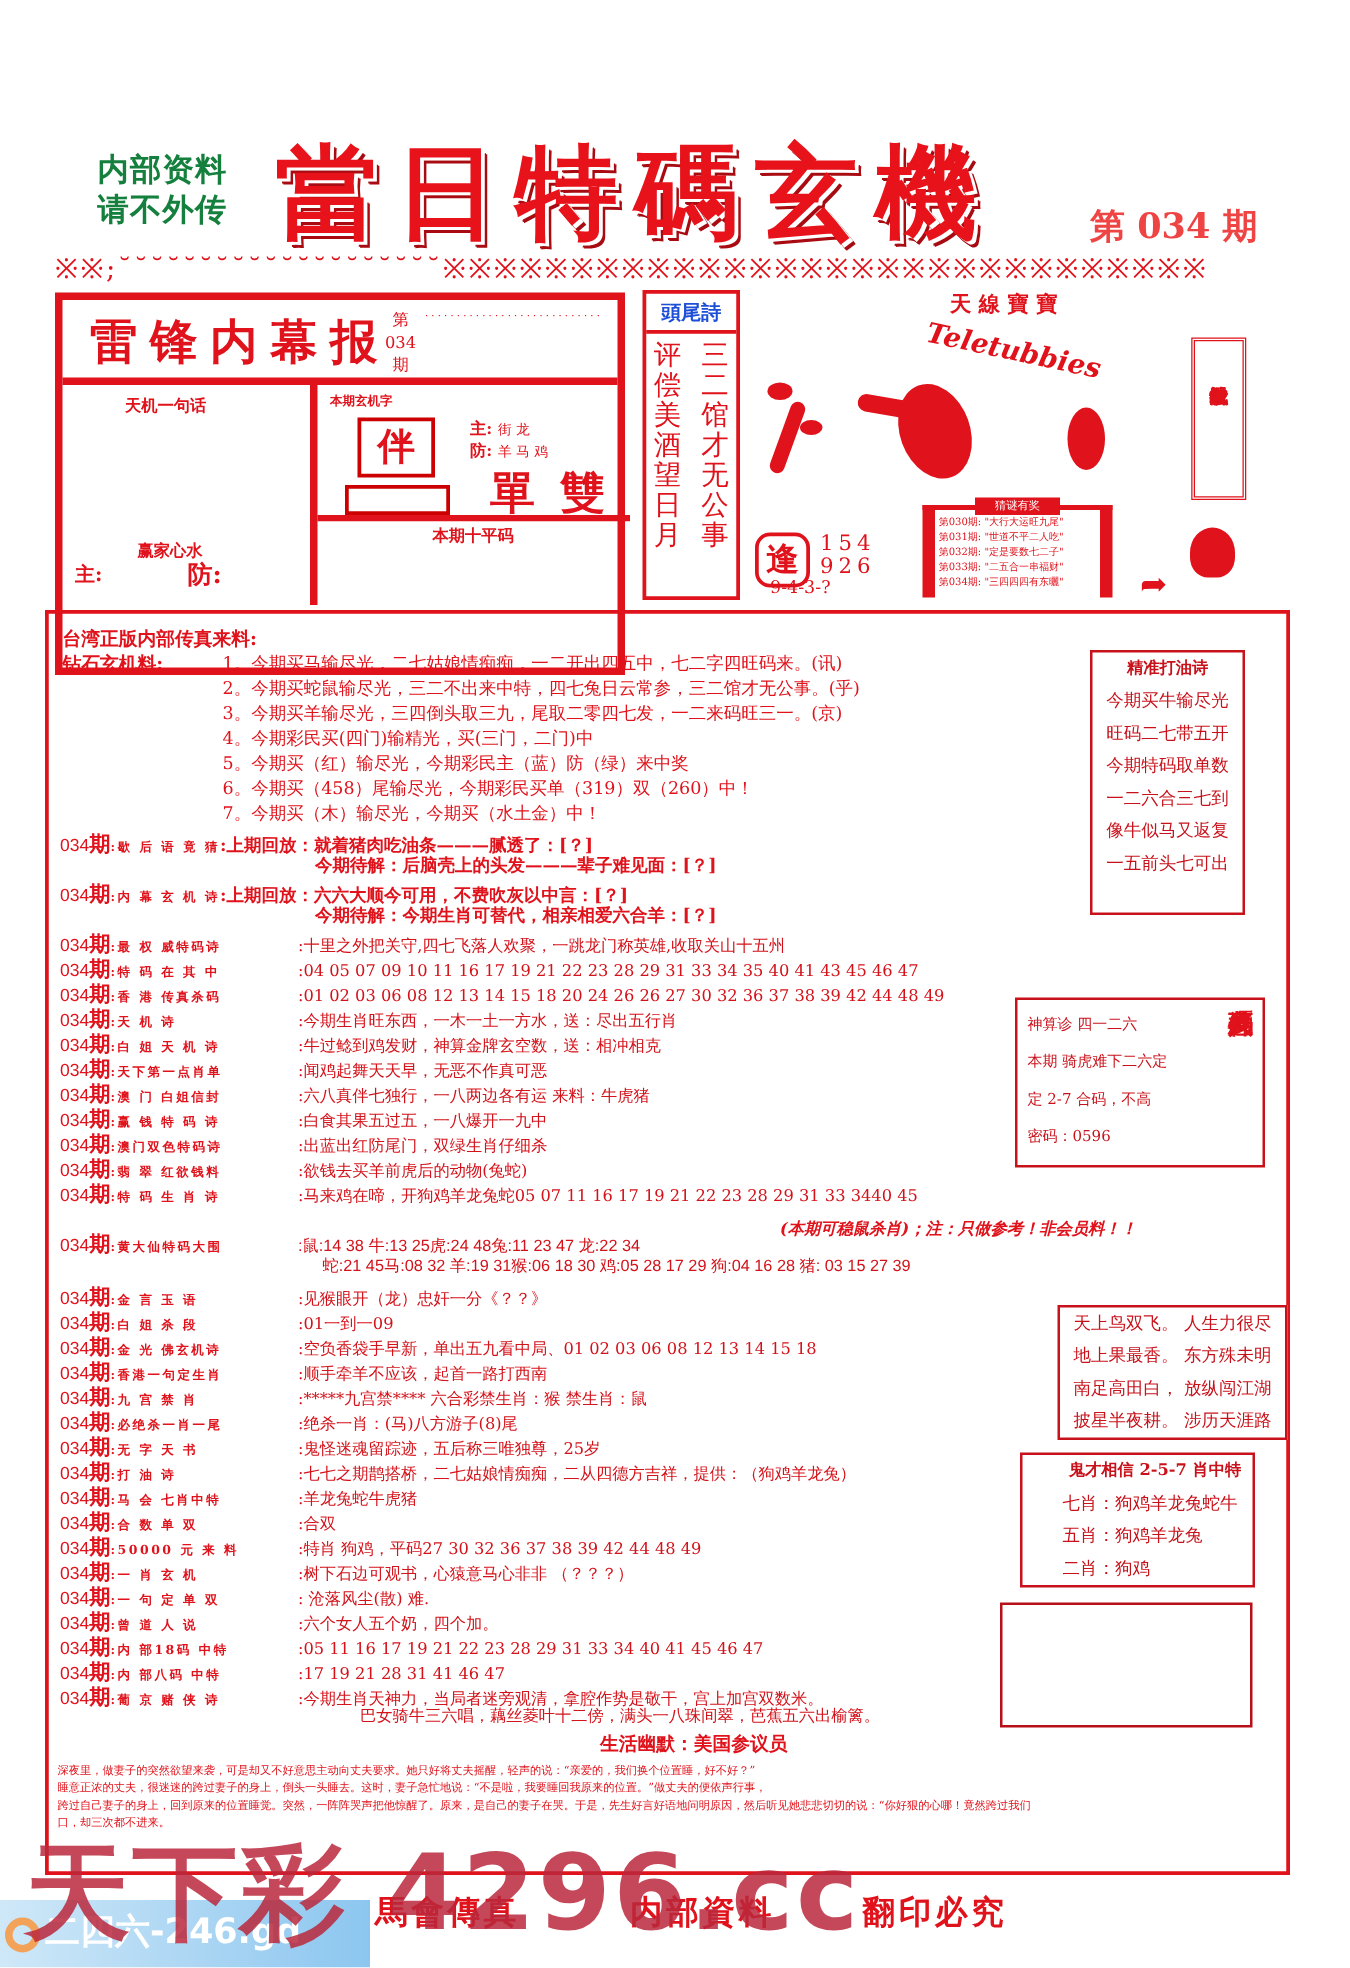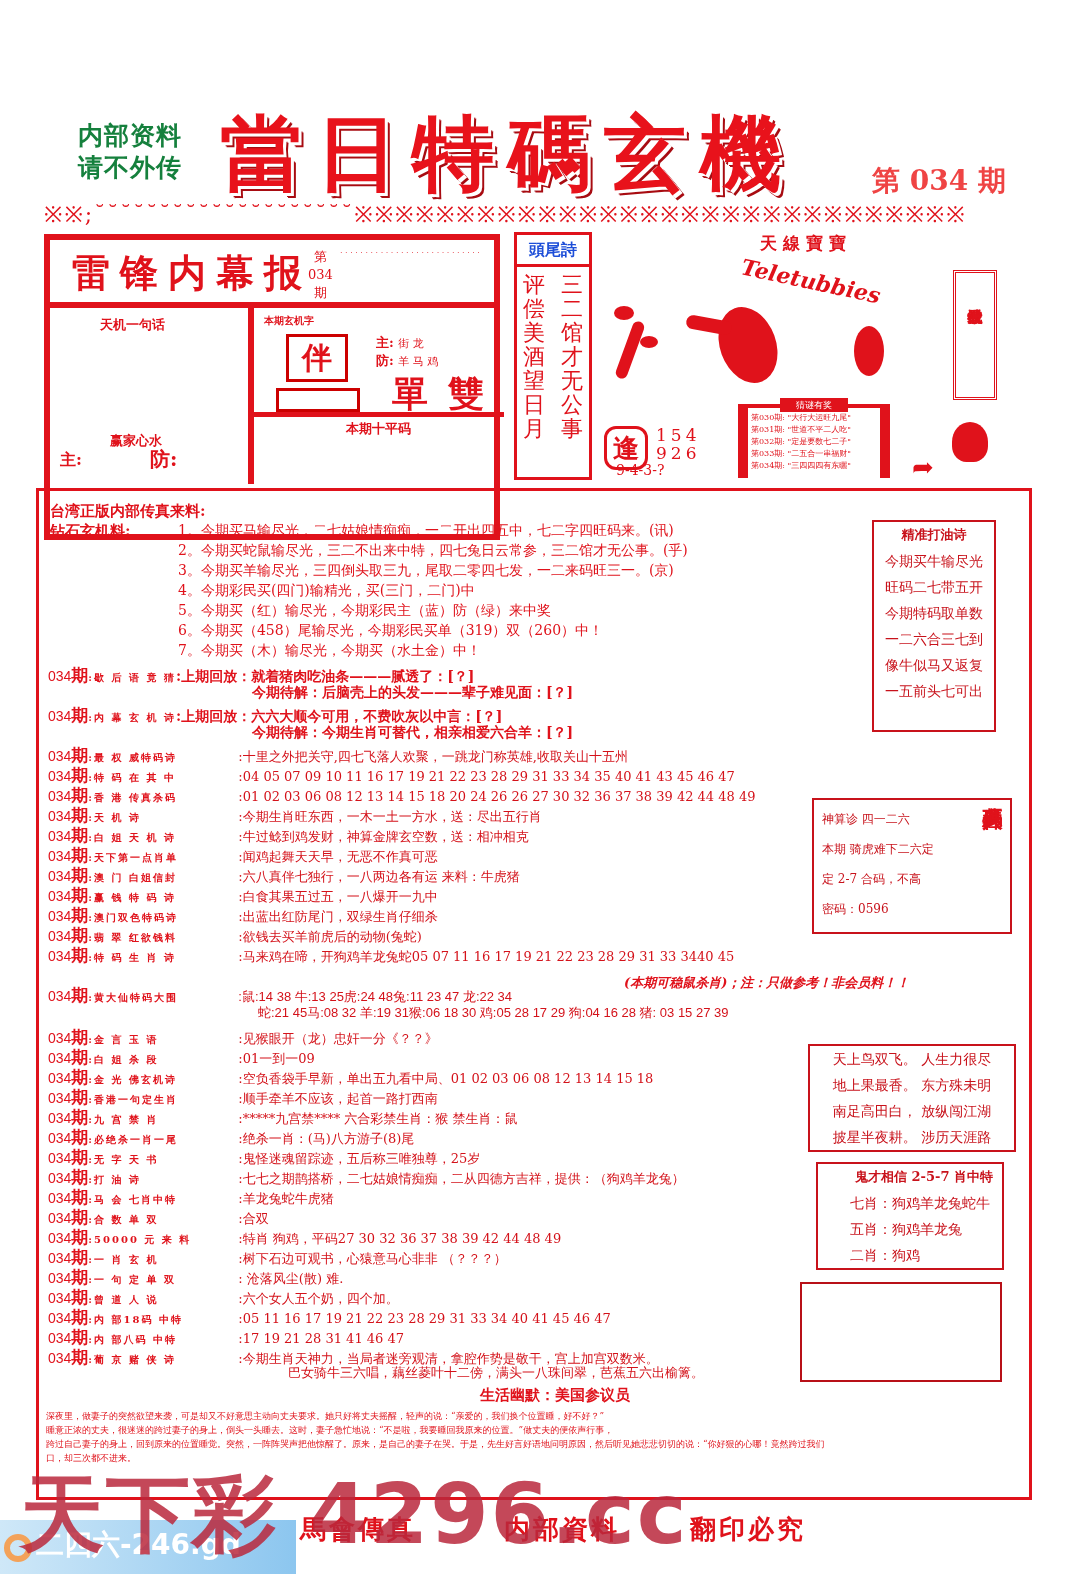--- a/index.html
+++ b/index.html
@@ -208,21 +208,21 @@
 <div class="side-box" style="left:812px;top:798px;width:200px;height:136px;">
   <div class="abs" style="left:8px;top:4px;font-size:12px;line-height:30px;color:#c8121b;white-space:nowrap;">
     <div>神算诊  四一二六</div>
     <div>本期  骑虎难下二六定</div>
     <div>定 2-7 合码，不高</div>
     <div>密码：0596</div>
   </div>
   <div class="abs" style="left:164px;top:-8px;width:28px;font-size:20px;font-weight:bold;line-height:26px;color:#e0121b;writing-mode:vertical-rl;">入夢息神碼</div>
 </div>
 
-<div class="side-box" style="left:808px;top:1044px;width:208px;height:108px;">
+<div class="side-box" style="left:846px;top:1044px;width:184px;height:108px;">
   <div class="r"><span>天上鸟双飞。</span> <span>人生力很尽</span></div>
   <div class="r"><span>地上果最香。</span> <span>东方殊未明</span></div>
   <div class="r"><span>南足高田白，</span> <span>放纵闯江湖</span></div>
   <div class="r"><span>披星半夜耕。</span> <span>涉历天涯路</span></div>
 </div>
 
 <div class="side-box" style="left:816px;top:1162px;width:188px;height:108px;padding-left:28px;">
   <div class="r bold" style="font-size:13px;">鬼才相信 2-5-7 肖中特</div>
   <div class="r" style="text-align:left;padding-left:4px;">七肖：狗鸡羊龙兔蛇牛</div>
   <div class="r" style="text-align:left;padding-left:4px;">五肖：狗鸡羊龙兔</div>

